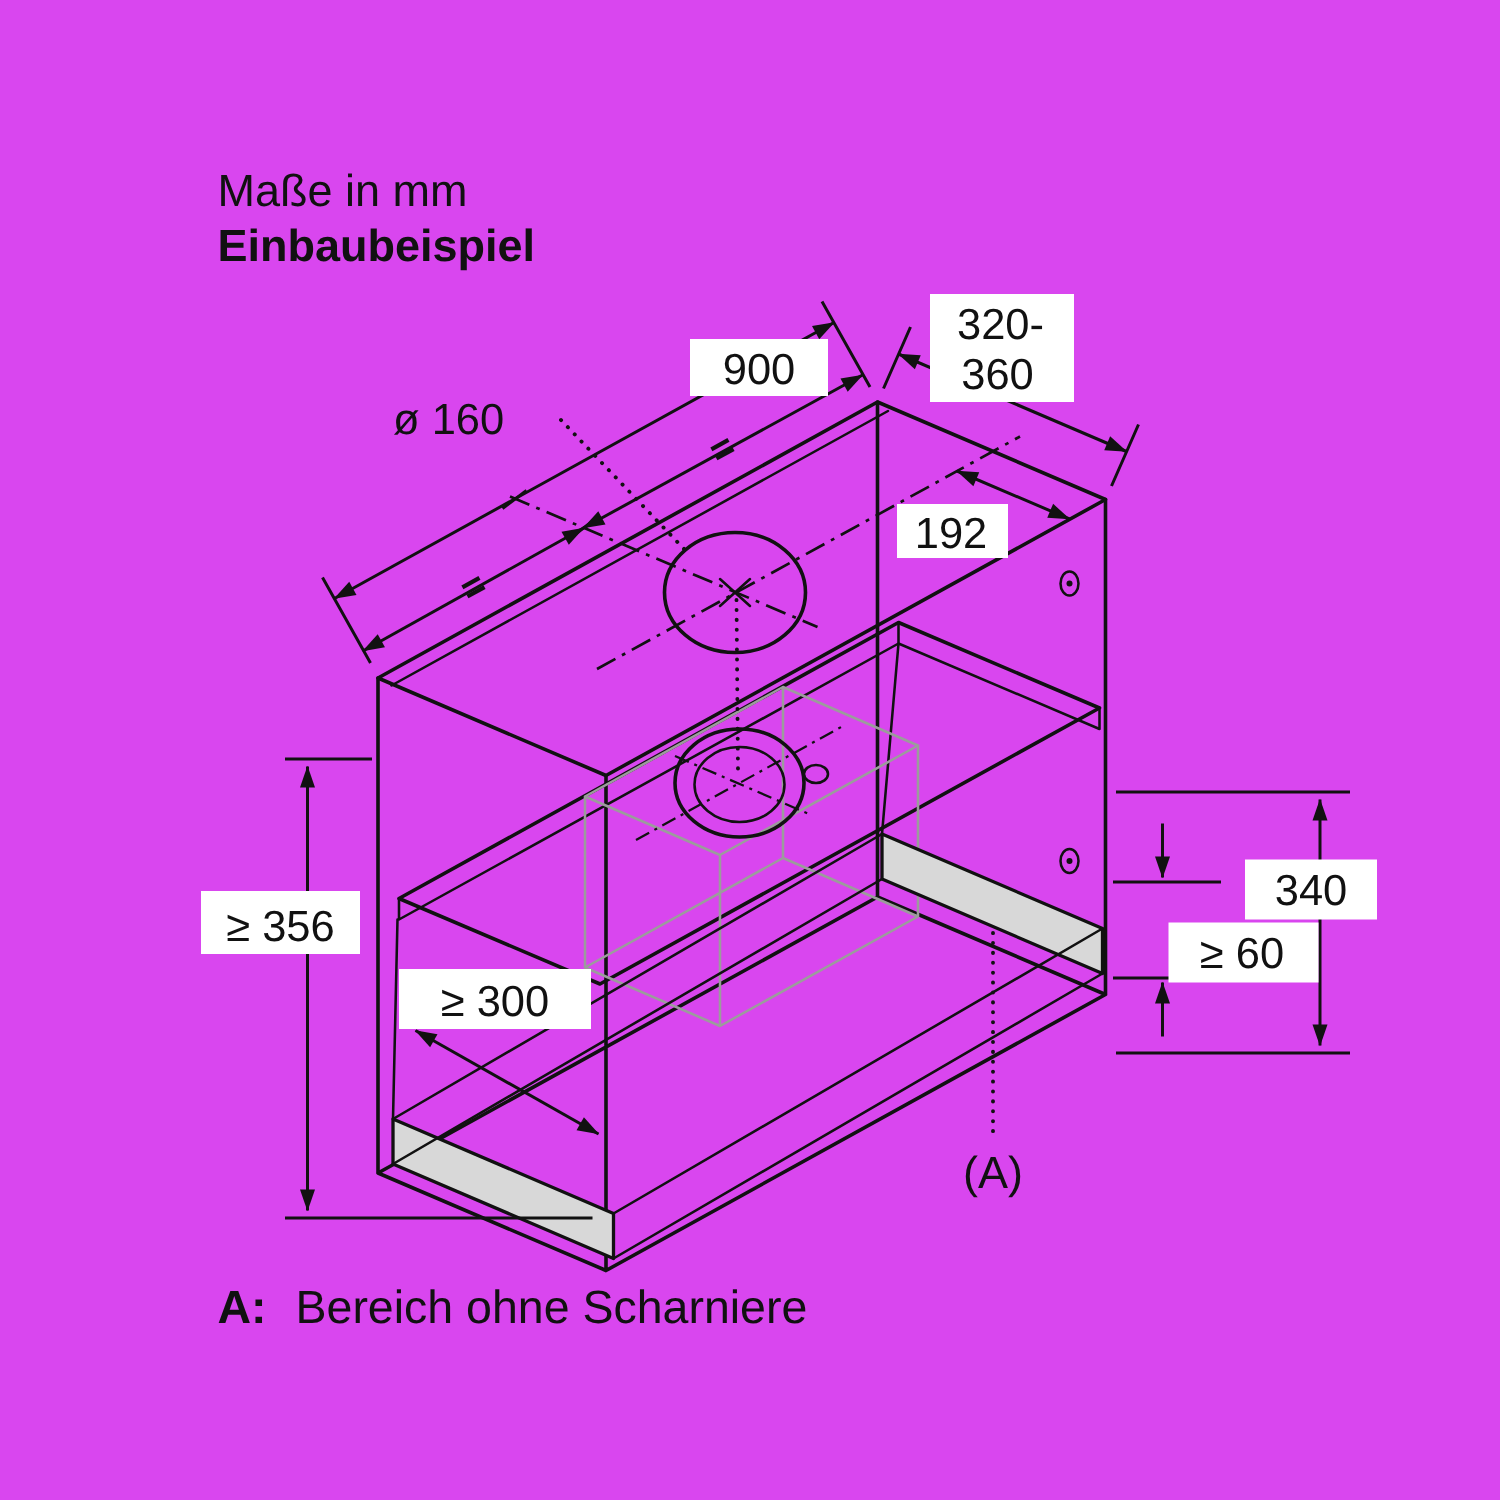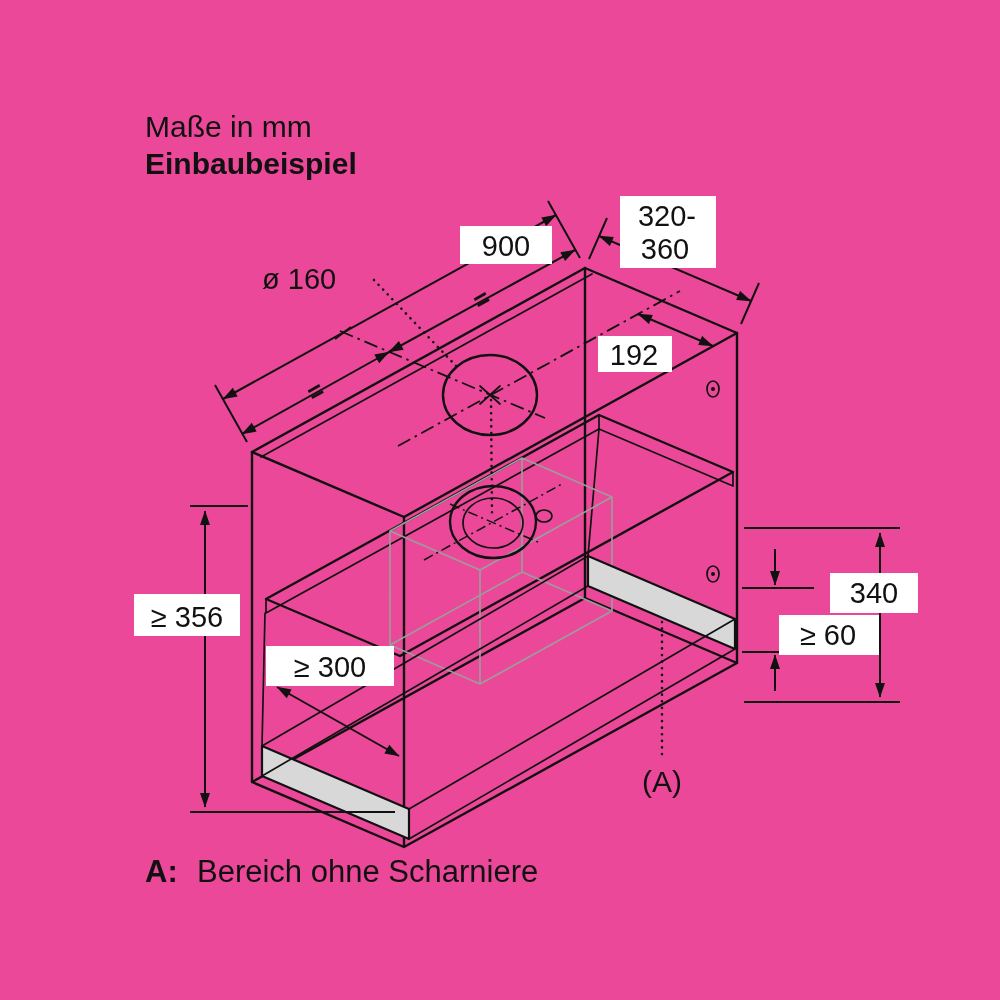--- a/index.html
+++ b/index.html
@@ -1,16 +1,16 @@
 <!DOCTYPE html>
 <html><head>
 <meta charset="utf-8">
 <style>
   html,body{margin:0;padding:0;background:#ffffff;}
-  .canvas{position:relative;width:1000px;height:1000px;background:#ec4899;overflow:hidden;}
+  .canvas{position:relative;width:1000px;height:1000px;background:#d946ef;overflow:hidden;}
   svg{display:block;}
   .s  {stroke:#111;stroke-width:2.4;fill:none;stroke-linecap:round;stroke-linejoin:round;}
   .sf {stroke:#111;stroke-width:2.2;stroke-linejoin:round;} 
   .dim{stroke:#111;stroke-width:2;fill:none;stroke-linecap:butt;}
   .thin{stroke-width:1.7;}
   .gray{stroke:#9c9c9c;}
   .dd {stroke-dasharray:14 5 2.5 5;stroke-width:1.8;}
   .ddt{stroke-dasharray:10 4 2 4;stroke-width:1.5;}
   .dot{stroke-dasharray:0.1 6.5;stroke-linecap:round;stroke-width:2.6;}
   text{font-family:"Liberation Sans","DejaVu Sans",sans-serif;fill:#111;}

